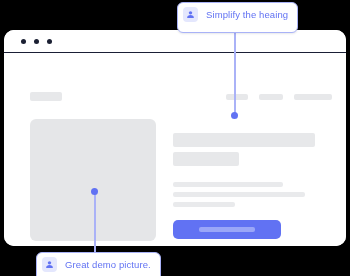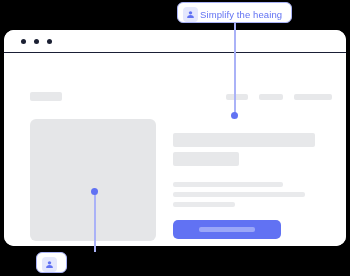--- a/index.html
+++ b/index.html
@@ -125,25 +125,25 @@
     border-radius:50%;
     background:#6172f3;
   }
   .dot-top { left:231px; top:112px; }
   .dot-bottom { left:91px; top:188px; }
 
   
   .pill {
     position:absolute;
     display:flex; align-items:center;
-    gap:2px;
+    gap:8px;
     background:#ffffff;
     border:1px solid #a9b2f7;
     border-radius:6px;
-    padding:4px 9px 0 5px;
+    padding:4px 9px 10px 5px;
     box-shadow:0 1px 2px rgba(20,25,60,0.10);
   }
   .pill-top { left:177px; top:2px; }
   .pill-bottom { left:36px; top:252px; }
 
   .avatar {
     width:15px; height:15px;
     border-radius:4px;
     background:#e4e7fd;
     display:flex; align-items:center; justify-content:center;
@@ -217,15 +217,16 @@
     <span class="pill-text">Simplify the heaing</span>
   </div>
 
   <div class="pill pill-bottom">
     <span class="avatar">
       <svg width="9" height="9" viewBox="0 0 16 16" aria-hidden="true">
         <circle cx="8" cy="5" r="3" fill="#6172f3"></circle>
         <path d="M2 14c0-3.2 2.7-5 6-5s6 1.8 6 5z" fill="#6172f3"></path>
       </svg>
     </span>
+    <span class="pill-text">Great demo picture.</span>
   </div>
 
 </div>
 
 </body></html>

